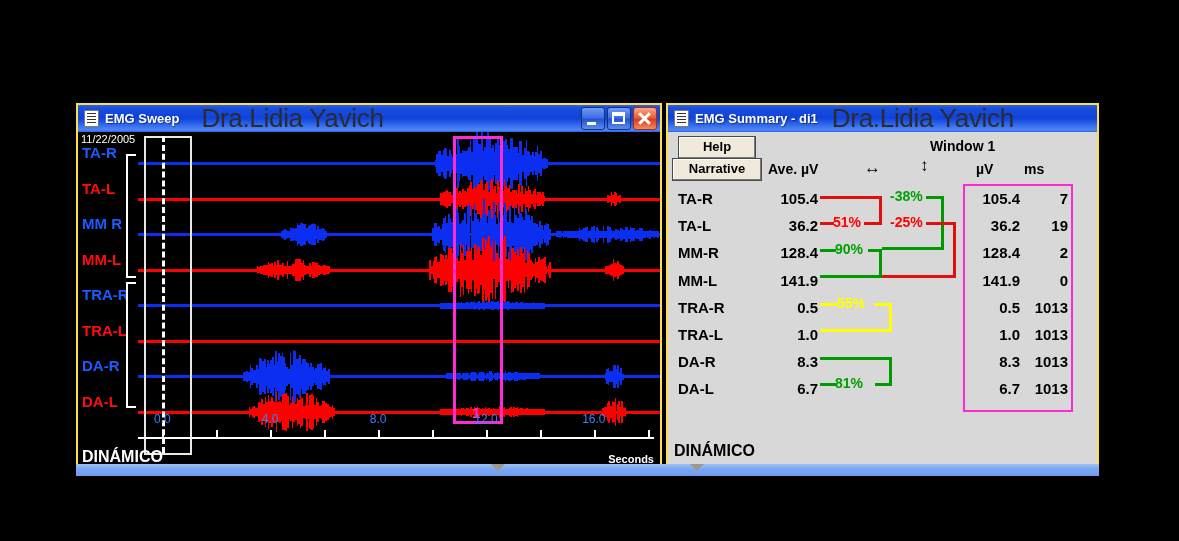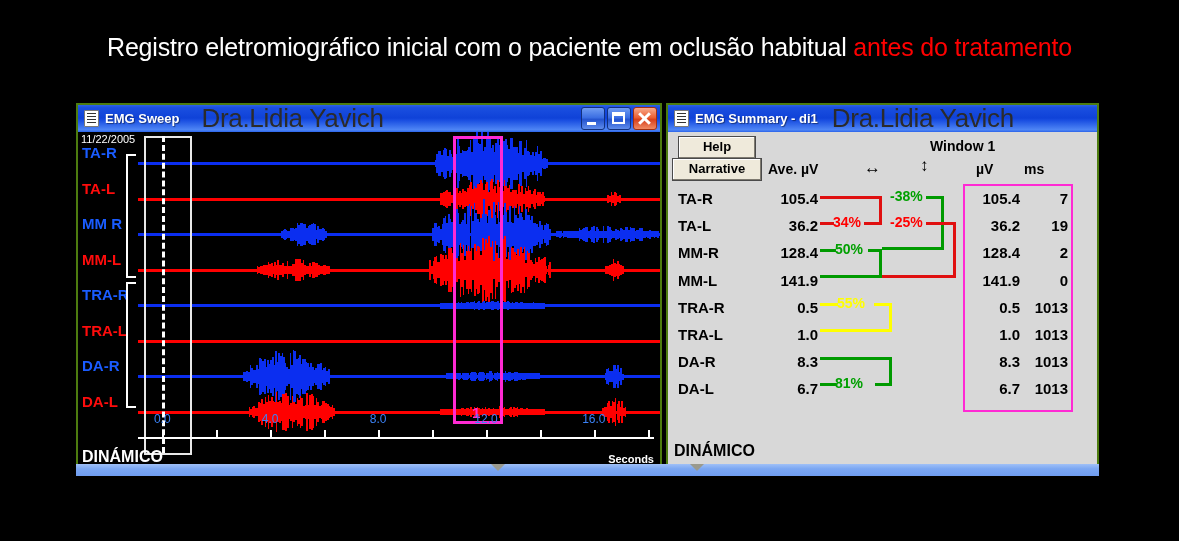--- a/index.html
+++ b/index.html
@@ -14,21 +14,21 @@
   }
   .top-caption .red{color:#ff0000;}
 
   
   .bottom-caption{
     position:absolute;left:0;top:492px;width:1179px;text-align:center;
     font-size:23px;font-weight:700;color:#ffe000;white-space:nowrap;letter-spacing:0px;
   }
 
   
-  .xpwin{position:absolute;border:2px solid #4d7c0f;box-sizing:border-box;}
+  .xpwin{position:absolute;border:2px solid #fde047;box-sizing:border-box;}
   .xpwin .tbar{
     position:relative;height:27px;box-sizing:border-box;
     background:linear-gradient(to bottom,#2e62e8 0%,#1a4fe0 10%,#0f42d8 48%,#1b50e2 58%,#4f86f5 92%,#2a63ea 100%);
     display:flex;align-items:center;overflow:hidden;
   }
   .tbar .docicon{
     width:13px;height:15px;background:#fff;margin-left:6px;margin-right:6px;
     border:1px solid #7a7a7a;position:relative;flex:none;border-radius:1px;
   }
   .tbar .docicon:before{
@@ -113,23 +113,20 @@
 
   
   .bstrip{position:absolute;background:linear-gradient(to bottom,#9fc0f7 0%,#7ba7f2 40%,#6f9cef 100%);}
   .btri{position:absolute;width:0;height:0;border-left:7px solid transparent;border-right:7px solid transparent;border-top:7px solid #9a9a8e;}
 </style>
 </head>
 <body>
 
 <div id="root">
 
-  <div class="top-caption">
-    <span>Registro eletromiográfico inicial com o paciente em oclusão habitual </span><span class="red">antes do tratamento</span>
-  </div>
 
   <div class="xpwin" id="sweepWin">
     <div class="tbar">
       <span class="docicon"></span>
       <span class="wtitle">EMG Sweep</span>
       <span class="overtitle">Dra.Lidia Yavich</span>
       <span class="wbtns">
         <span class="wbtn min">
             <i></i>
           </span>
@@ -1057,27 +1054,27 @@
           <div class="rowlabel" style="left: 10px; top: 248.4px;">DA-L</div>
           <div class="num" style="left: 90px; width: 60px; top: 248.4px;">6.7</div>
           <div class="num" style="left: 300px; width: 52px; top: 248.4px;">6.7</div>
           <div class="num" style="left: 352px; width: 48px; top: 248.4px;">1013</div>
         </div>
 
       <div class="cline red" style="left:152px;top:64px;width:62px;height:3px;"></div>
       <div class="cline red" style="left:211px;top:64px;width:3px;height:27px;"></div>
       <div class="cline red" style="left:152px;top:90px;width:14px;height:3px;"></div>
       <div class="cline red" style="left:196px;top:90px;width:18px;height:3px;"></div>
-      <div class="pct red" style="left:165px;top:82px;">34%</div>
+      <div class="pct red" style="left:165px;top:82px;">51%</div>
 
       <div class="cline grn" style="left:152px;top:117px;width:16px;height:3px;"></div>
       <div class="cline grn" style="left:200px;top:117px;width:14px;height:3px;"></div>
       <div class="cline grn" style="left:211px;top:117px;width:3px;height:27px;"></div>
       <div class="cline grn" style="left:152px;top:143px;width:62px;height:3px;"></div>
-      <div class="pct grn" style="left:167px;top:109px;">50%</div>
+      <div class="pct grn" style="left:167px;top:109px;">90%</div>
 
       <div class="cline grn" style="left:258px;top:64px;width:18px;height:3px;"></div>
       <div class="cline grn" style="left:273px;top:64px;width:3px;height:54px;"></div>
       <div class="cline grn" style="left:214px;top:115px;width:62px;height:3px;"></div>
       <div class="pct grn" style="left:222px;top:56px;">-38%</div>
 
       <div class="cline red" style="left:258px;top:90px;width:30px;height:3px;"></div>
       <div class="cline red" style="left:285px;top:90px;width:3px;height:55px;"></div>
       <div class="cline red" style="left:214px;top:143px;width:74px;height:3px;"></div>
       <div class="pct red" style="left:222px;top:82px;">-25%</div>

